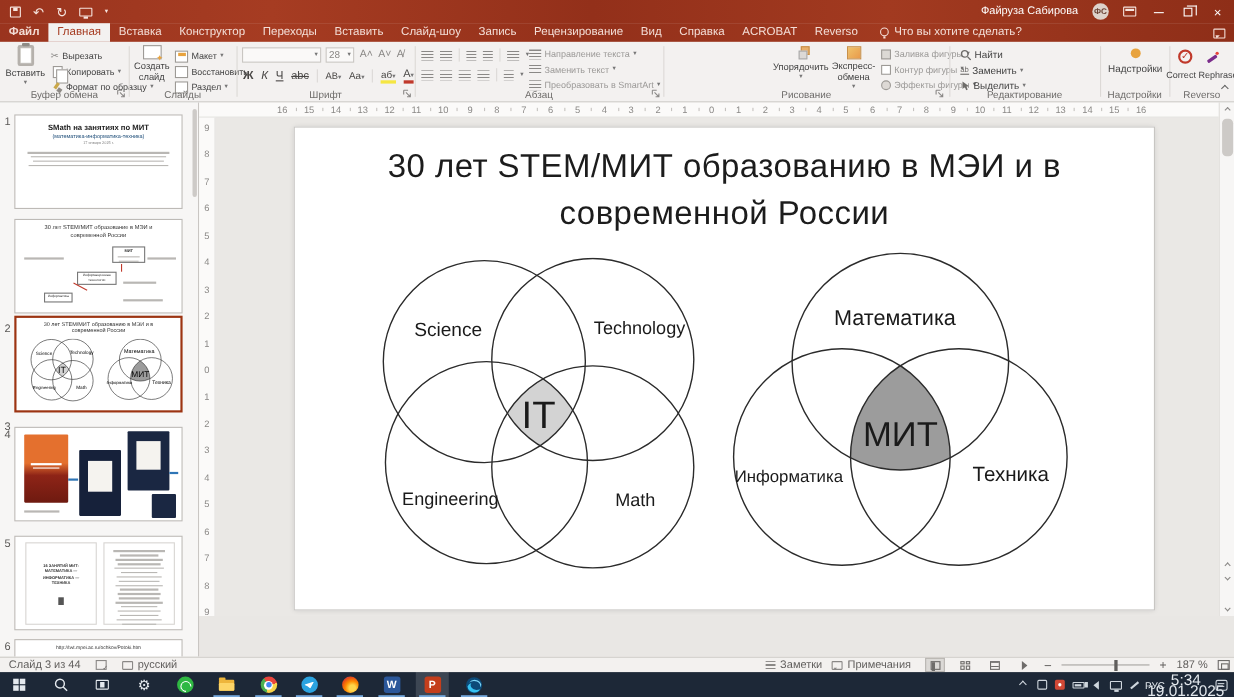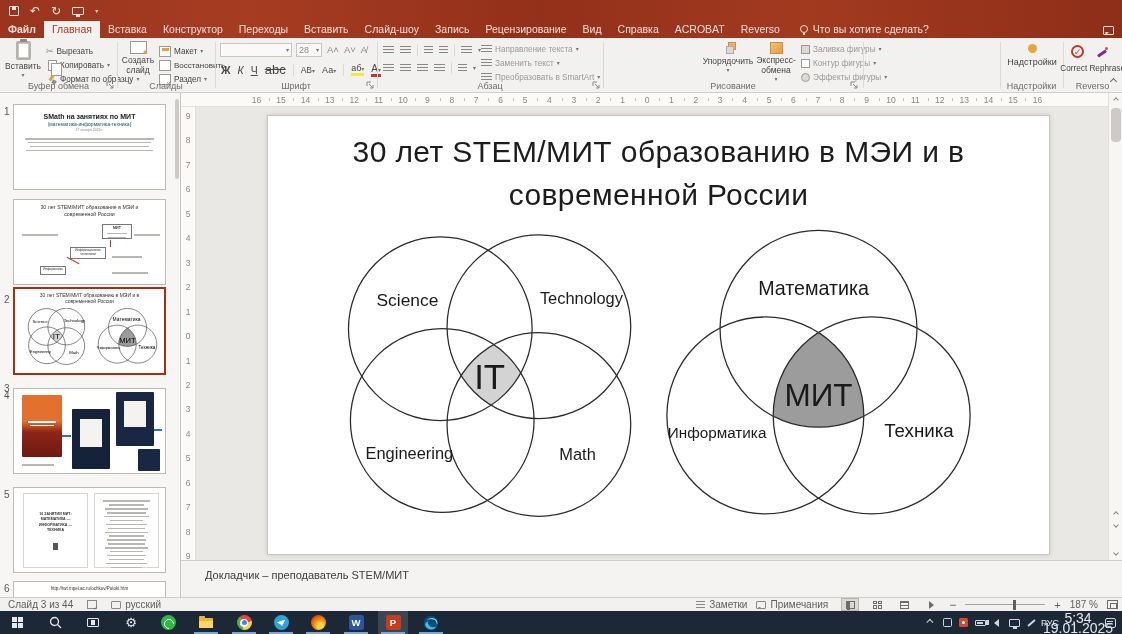--- a/index.html
+++ b/index.html
@@ -59,21 +59,21 @@
 .newslide-ic:after{content:'✦';position:absolute;right:-3px;bottom:-4px;font-size:8px;color:#e8a33e}
 .copy-ic{width:9px;height:11px;border:1px solid #9d9a96;background:#fff;position:relative;flex:none}
 .copy-ic:after{content:'';position:absolute;left:2px;top:2px;width:9px;height:11px;border:1px solid #9d9a96;background:#fff}
 .brush-ic{width:11px;height:11px;position:relative;flex:none}
 .brush-ic:after{content:'';position:absolute;left:4px;top:1px;width:3px;height:6px;background:#caa84a;transform:rotate(35deg)}
 .brush-ic:before{content:'';position:absolute;left:6px;top:6px;width:4px;height:4px;background:#8f8b86;transform:rotate(35deg)}
 .cmb{position:absolute;height:14px;background:#faf9f8;border:1px solid #c9c6c2;display:flex;align-items:center;justify-content:space-between;padding:0 2px;font-size:9px;color:#8a8886}
 .fontletters{position:absolute;display:flex;align-items:center;gap:7px;font-size:10.5px;color:#4a4846}
 .fl{cursor:default}
 .fl u{text-decoration:underline}
-.fl s{text-decoration:line-through;font-size:13px}
+.fl s{text-decoration:line-through;font-size:10px}
 .hl{border-bottom:3px solid #f5e642;font-size:9px}
 .fc{border-bottom:3px solid #c0392b;font-size:10px}
 .vsep{width:1px;height:12px;background:#dcd9d6}
 .lnicon{width:11px;height:9px;flex:none;background:repeating-linear-gradient(#8a8886 0 1px,transparent 1px 3px)}
 .lnicon.c{width:9px}
 .launcher{position:absolute;width:9px;height:9px;bottom:2px}
 .launcher svg{display:block}
 .arr-ic{width:15px;height:13px;position:relative;margin-bottom:2px}
 .arr-ic i{position:absolute;width:8px;height:8px;background:#e8b06a;border:1px solid #c89049}
 .arr-ic i+i{left:5px;top:4px;background:#dcd9d6;border-color:#aaa}
@@ -205,20 +205,28 @@
 <div class="app">
 
   <div class="titlebar">
     <div class="qat">
       <span class="floppy"></span>
       <span class="gl">↶</span>
       <span class="gl">↻</span>
       <span class="moni"></span>
       <span class="dd" style="color:#f5e4de">▾</span>
     </div>
+    <div class="tb-right">
+      <span>Файруза Сабирова</span>
+      <span class="avatar">ФС</span>
+      <span class="ribopt"></span>
+      <span class="winbtn"><span class="minline"></span></span>
+      <span class="winbtn"><span class="restore"></span></span>
+      <span class="winbtn">×</span>
+    </div>
   </div>
 
   <div class="tabrow">
     <div id="tabs" style="display:flex">
         <div class="tab" style="font-weight: bold;">Файл</div>
         <div class="tab active">Главная</div>
         <div class="tab">Вставка</div>
         <div class="tab">Конструктор</div>
         <div class="tab">Переходы</div>
         <div class="tab">Вставить</div>
@@ -404,20 +412,42 @@
       </div>
       <div class="glabel">Рисование</div>
       <span class="launcher" style="right:4px">
           <svg width="9" height="9">
             <path d="M1,1 h4 M1,1 v4 M3,3 l4,4 M7,4 v3 h-3" stroke="#8a8886" fill="none" stroke-width="1"></path>
           </svg>
         </span>
     </div>
     <div class="gdiv" style="left:863px"></div>
 
+    <div class="group" style="left:863px;width:137px">
+      <div class="smbtn" style="left:10px;top:5px;font-size:9px">
+        <svg width="10" height="10">
+            <circle cx="4" cy="4" r="3" stroke="#6e6c6a" fill="none" stroke-width="1.2"></circle>
+            <line x1="6.5" y1="6.5" x2="9.5" y2="9.5" stroke="#6e6c6a" stroke-width="1.2"></line>
+          </svg>
+        <span>Найти</span>
+      </div>
+      <div class="smbtn" style="left:10px;top:19px;font-size:9px">
+        <span style="font-size:7px;color:#6e6c6a;border-bottom:1px solid #6e6c6a">ab</span>
+        <span>Заменить</span>
+          <span class="dd">▾</span>
+      </div>
+      <div class="smbtn" style="left:10px;top:33px;font-size:9px">
+        <svg width="9" height="10">
+            <path d="M2,1 L2,8 L4,6.2 L5.4,9 L6.8,8.3 L5.4,5.6 L8,5.4 Z" f="" fill="#6e6c6a"></path>
+          </svg>
+        <span>Выделить</span>
+          <span class="dd">▾</span>
+      </div>
+      <div class="glabel">Редактирование</div>
+    </div>
     <div class="gdiv" style="left:1000px"></div>
 
     <div class="group" style="left:1000px;width:63px">
       <div class="bigbtn" style="left:6px;top:6px;width:52px;font-size:9px">
         <span class="orange-dot"></span>
         <span>Надстройки</span>
       </div>
       <div class="glabel">Надстройки</div>
     </div>
     <div class="gdiv" style="left:1063px"></div>
@@ -769,23 +799,20 @@
             <span class="chev s up" style="margin-top:3px"></span>
           </div>
         <div class="vs-btn" style="bottom:28px">
             <span class="chev s down" style="margin-bottom:3px"></span>
           </div>
         <div class="vs-btn" style="bottom:1px">
             <span class="chev s down"></span>
           </div>
       </div>
 
-      <div class="notes">
-        <span>Докладчик – преподаватель STEM/МИТ</span>
-      </div>
     </div>
   </div>
 
   <div class="statusbar">
     <span class="sb-item" style="margin-left:8px">Слайд 3 из 44</span>
     <span class="sb-item">
         <span class="spell-ic"></span>
       </span>
     <span class="sb-item">
         <span class="kbd-ic"></span>

